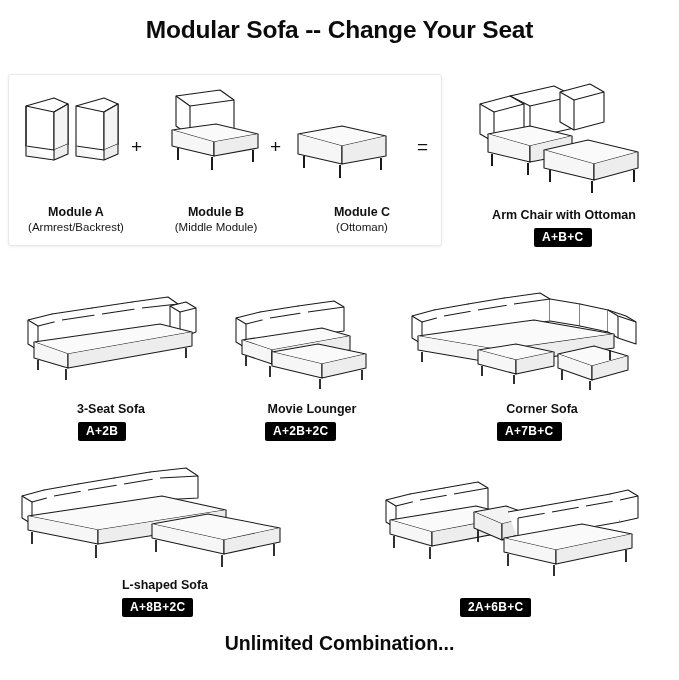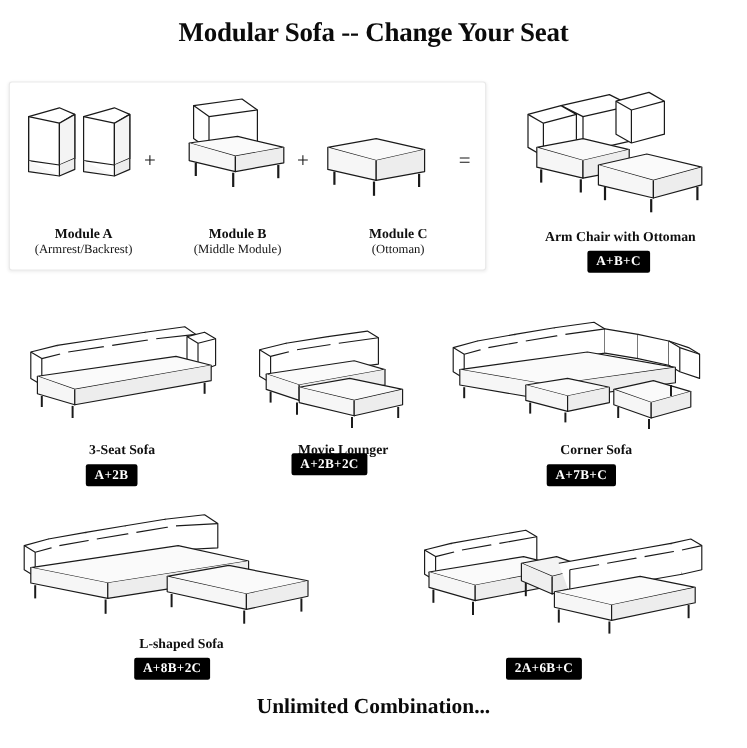--- a/index.html
+++ b/index.html
@@ -13,21 +13,20 @@
     font-family: "Liberation Sans", sans-serif;
     color: #111111;
     overflow: hidden;
     position: relative;
   }
   .page {
     position: relative;
     width: 679px;
     height: 680px;
     box-sizing: border-box;
-    font-family: Liberation Serif, serif;
   }
 
   
   .title {
     position: absolute;
     left: 0;
     top: 16px;
     width: 679px;
     text-align: center;
     font-size: 24.5px;
@@ -248,21 +247,21 @@
       <path d="M46 60 L92 52 L140 62 L96 72 Z" fill="#fafafa"></path>
       <path d="M46 60 L46 74 L96 86 L96 72" fill="#f6f6f6"></path>
       <path d="M96 72 L96 86 L140 76 L140 62" fill="#ededed"></path>
       <path d="M20 64 L20 74" stroke-width="1.8"></path>
       <path d="M44 74 L44 85" stroke-width="1.8"></path>
       <path d="M94 87 L94 97" stroke-width="1.8"></path>
       <path d="M136 78 L136 88" stroke-width="1.8"></path>
     </svg>
   </div>
   <div class="cap" style="left:232px;top:402px;width:160px;">Movie Lounger</div>
-  <div class="code" style="left:265px;top:412px;">A+2B+2C</div>
+  <div class="code" style="left:265px;top:422px;">A+2B+2C</div>
 
   <div style="position:absolute;left:404px;top:288px;">
     <svg class="sofa-svg" width="250" height="105" viewBox="0 0 250 105" fill="none" stroke="#1a1a1a" stroke-width="1.05" stroke-linejoin="round">
       <path d="M8 28 L30 22 L40 28 L40 50 L18 56 L8 50 Z" fill="#fff"></path>
       <path d="M8 28 L18 34 L40 28" fill="none"></path>
         <path d="M18 34 L18 56" fill="none"></path>
       <path d="M30 22 L64 16 L74 22 L74 44 L40 50" fill="#fff"></path>
       <path d="M40 28 L74 22" fill="none"></path>
       <path d="M64 16 L100 10 L110 16 L110 38 L74 44" fill="#fff"></path>
       <path d="M74 22 L110 16" fill="none"></path>

